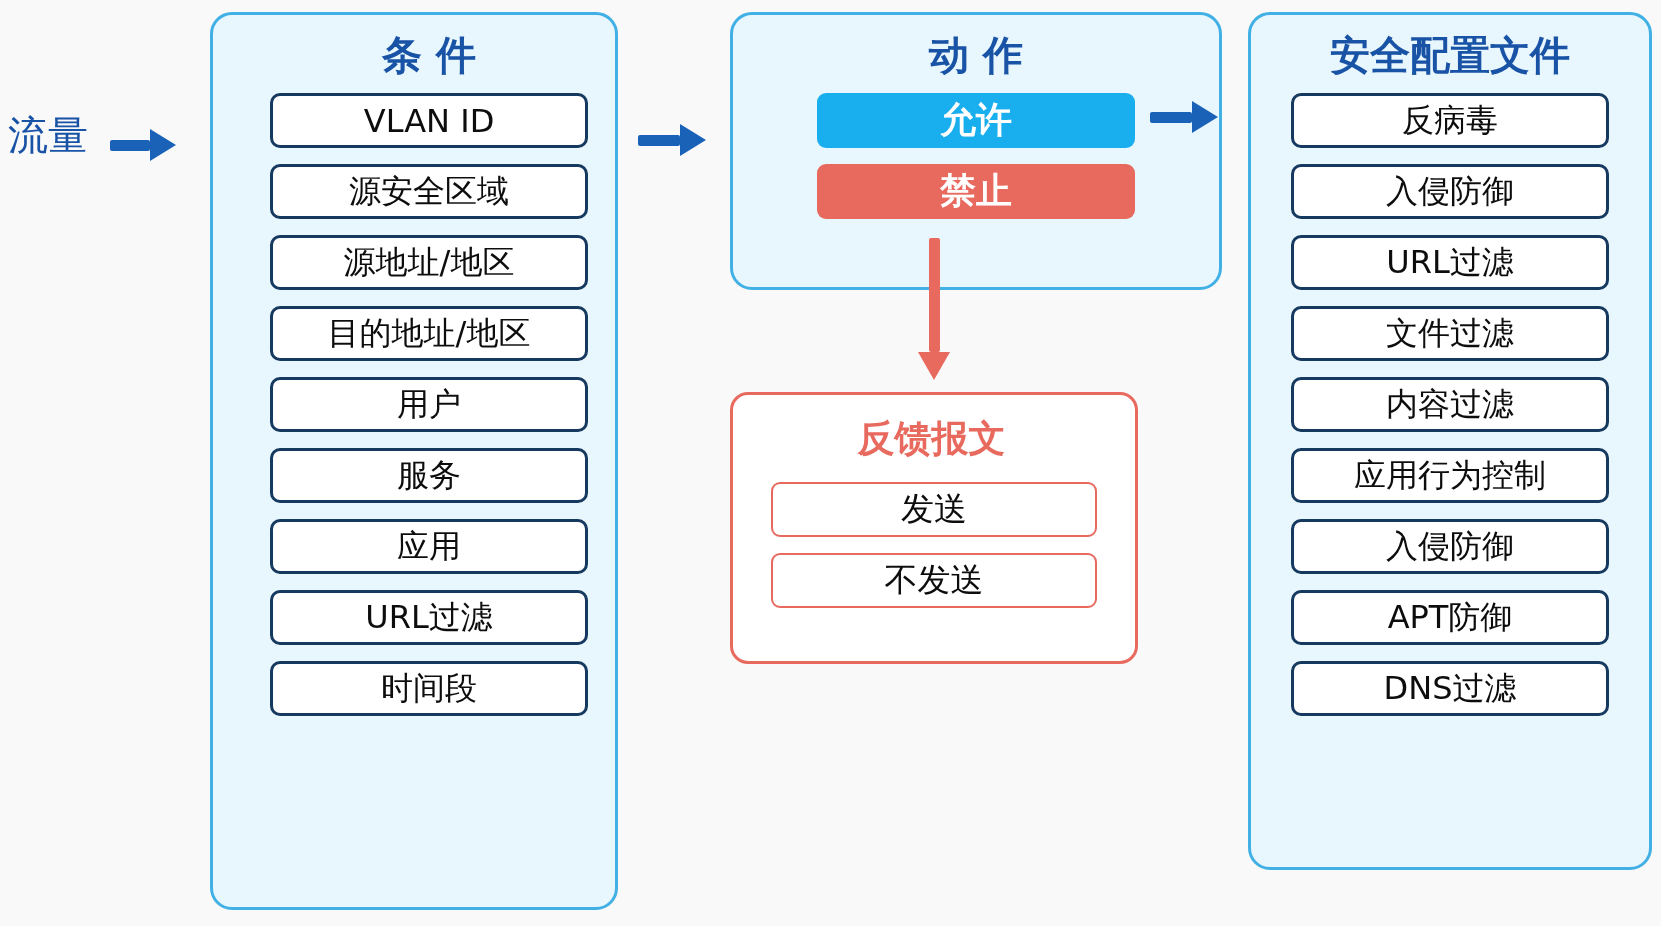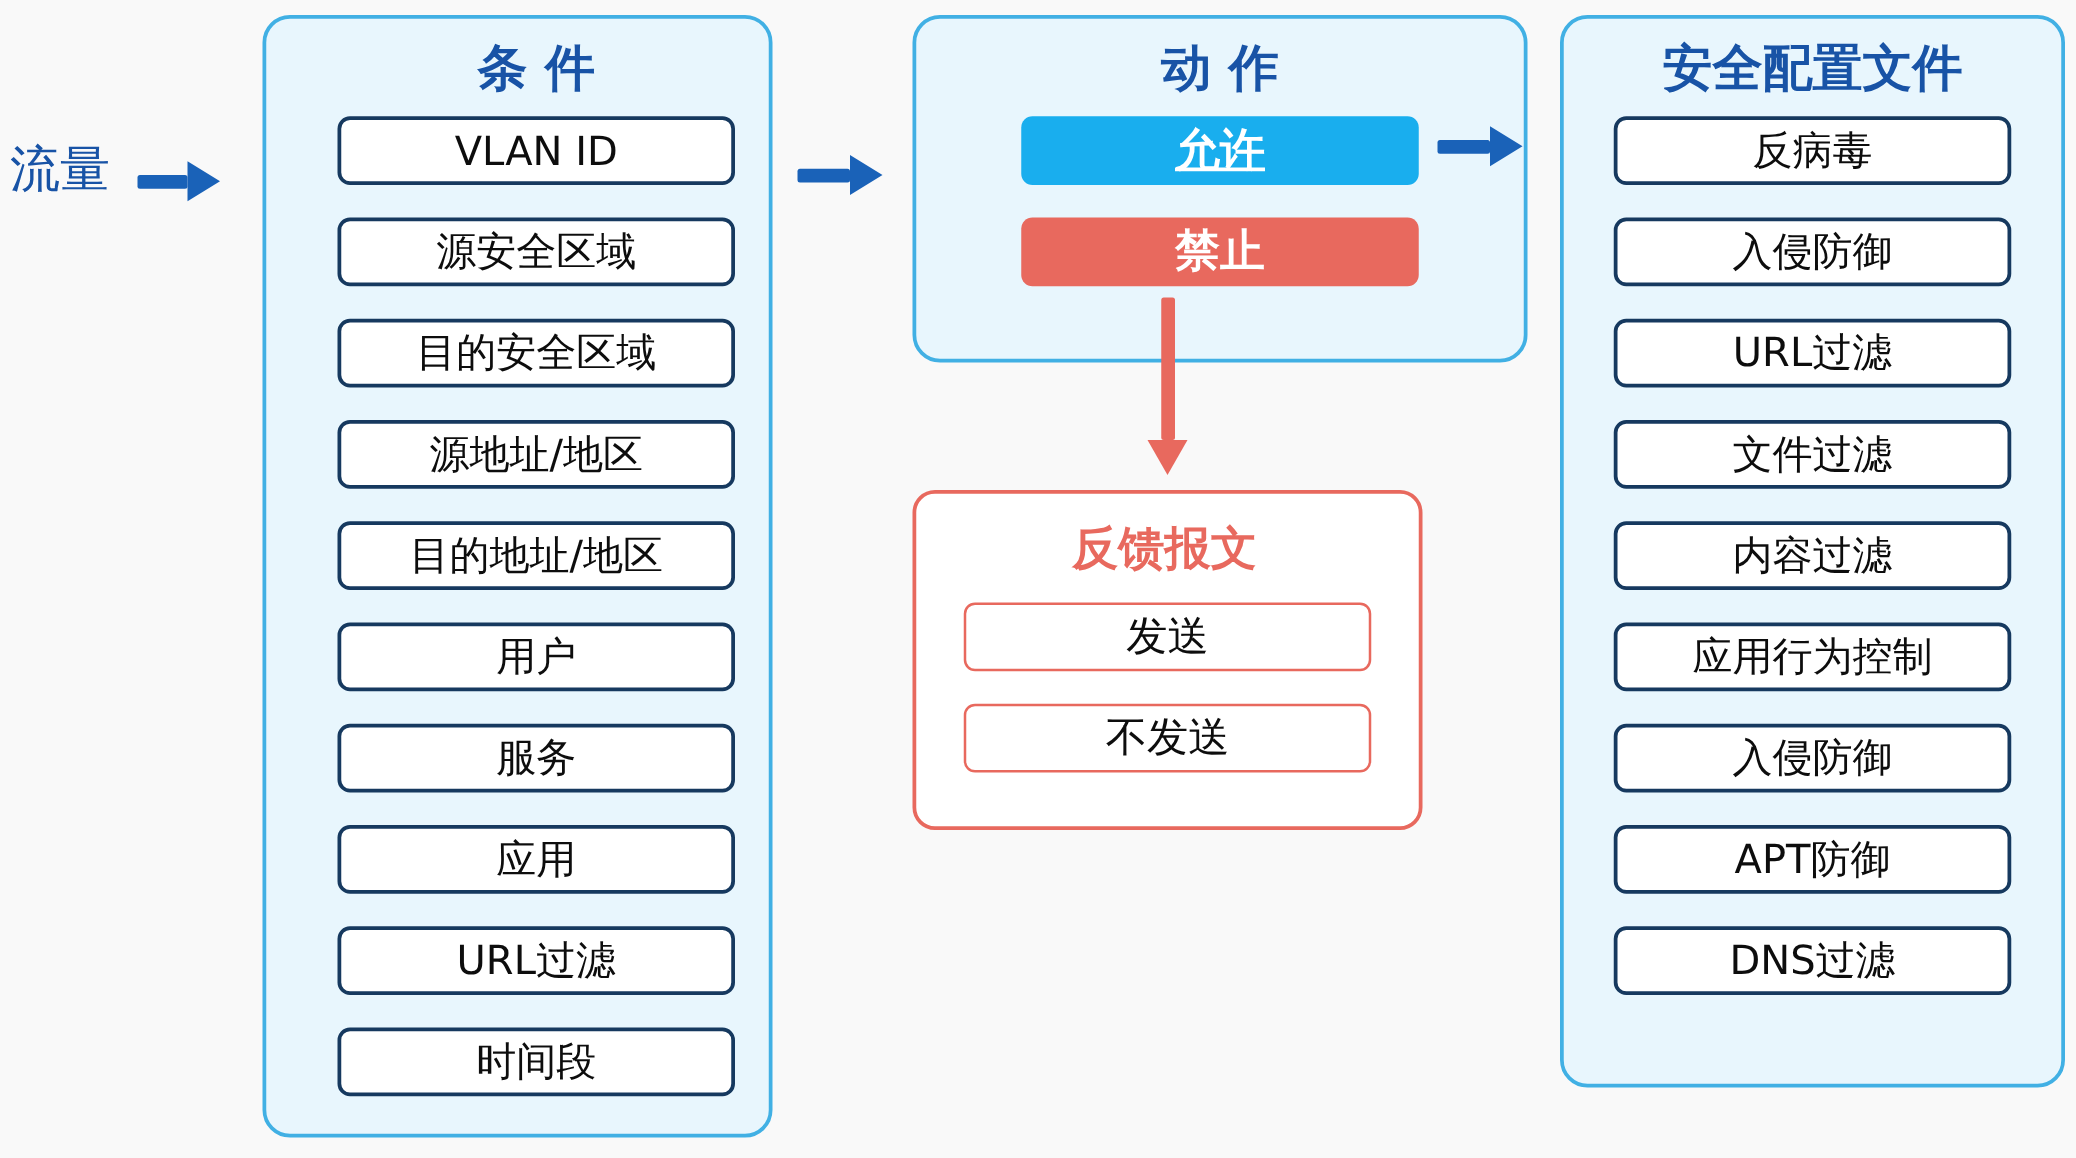--- a/index.html
+++ b/index.html
@@ -42,21 +42,21 @@
   .panel-title.red {
     color: var(--red, #e8695e);
     font-size: 37px;
     margin: 24px 5px 22px 0;
   }
 
   .items {
     display: flex;
     flex-direction: column;
     align-items: center;
-    gap: 26px;
+    gap: 16px;
   }
 
   .item-box {
     box-sizing: border-box;
     width: 318px;
     height: 55px;
     background: #ffffff;
     border: 3px solid var(--box-border, #16395f);
     border-radius: 10px;
     display: flex;
@@ -79,21 +79,21 @@
     height: 55px;
     border-radius: 9px;
     display: flex;
     align-items: center;
     justify-content: center;
     font-size: 36px;
     font-weight: bold;
     color: #ffffff;
     white-space: nowrap;
   }
-  .btn.permit { background: var(--permit-bg, #19aeee); text-decoration: underline; }
+  .btn.permit { background: var(--permit-bg, #19aeee); }
   .btn.deny   { background: var(--deny-bg, #e8695e); }
 
   
   .traffic-label {
     position: absolute;
     left: 8px;
     top: 108px;
     font-size: 40px;
     font-weight: normal;
     color: var(--title-blue, #1853a6);
@@ -147,21 +147,20 @@
   <div class="arrow-right" style="left:110px; top:129px;">
     <div class="shaft" style="width:40px"></div>
     <div class="head"></div>
   </div>
 
   <section class="panel" style="left:210px; top:12px; width:408px; height:898px;padding-left:30px;">
     <div class="panel-title">条 件</div>
     <div class="items">
       <div class="item-box">VLAN ID</div>
       <div class="item-box">源安全区域</div>
-      <div class="item-box">目的安全区域</div>
       <div class="item-box">源地址/地区</div>
       <div class="item-box">目的地址/地区</div>
       <div class="item-box">用户</div>
       <div class="item-box">服务</div>
       <div class="item-box">应用</div>
       <div class="item-box">URL过滤</div>
       <div class="item-box">时间段</div>
     </div>
   </section>
 

